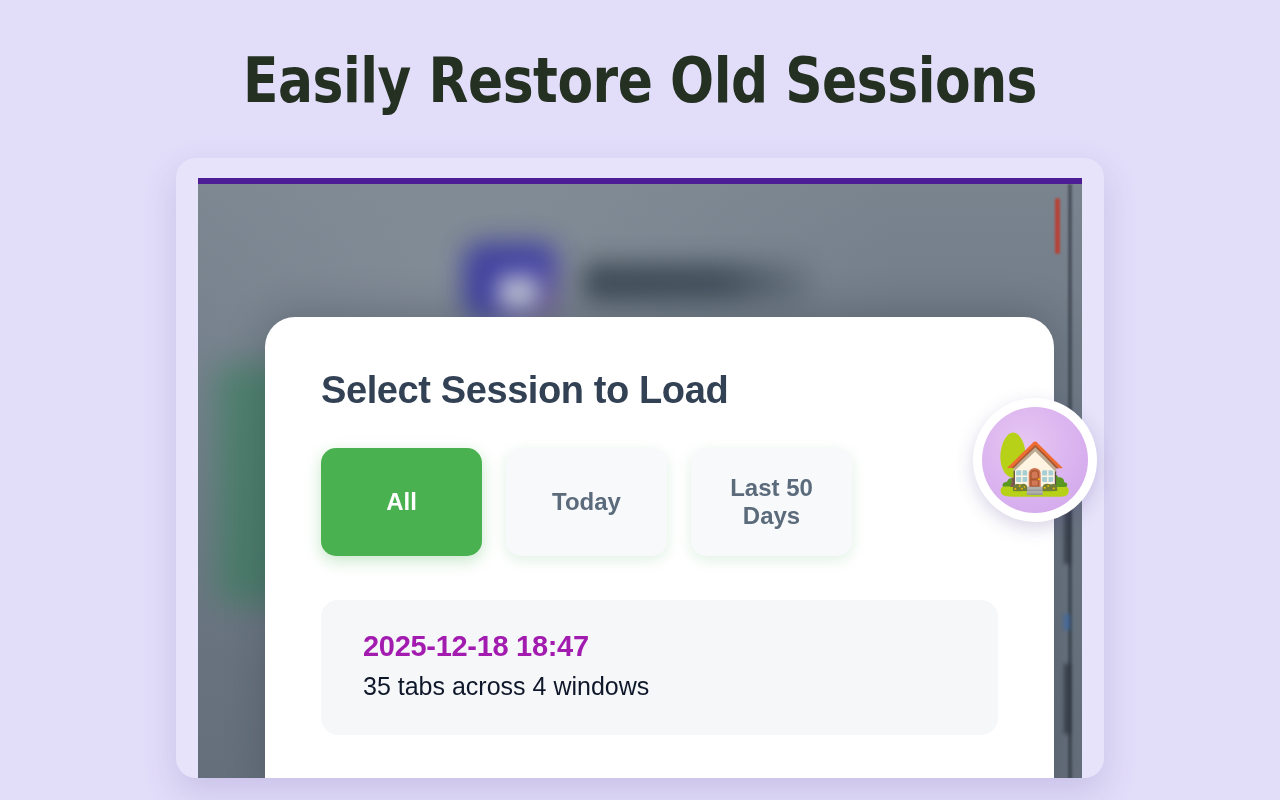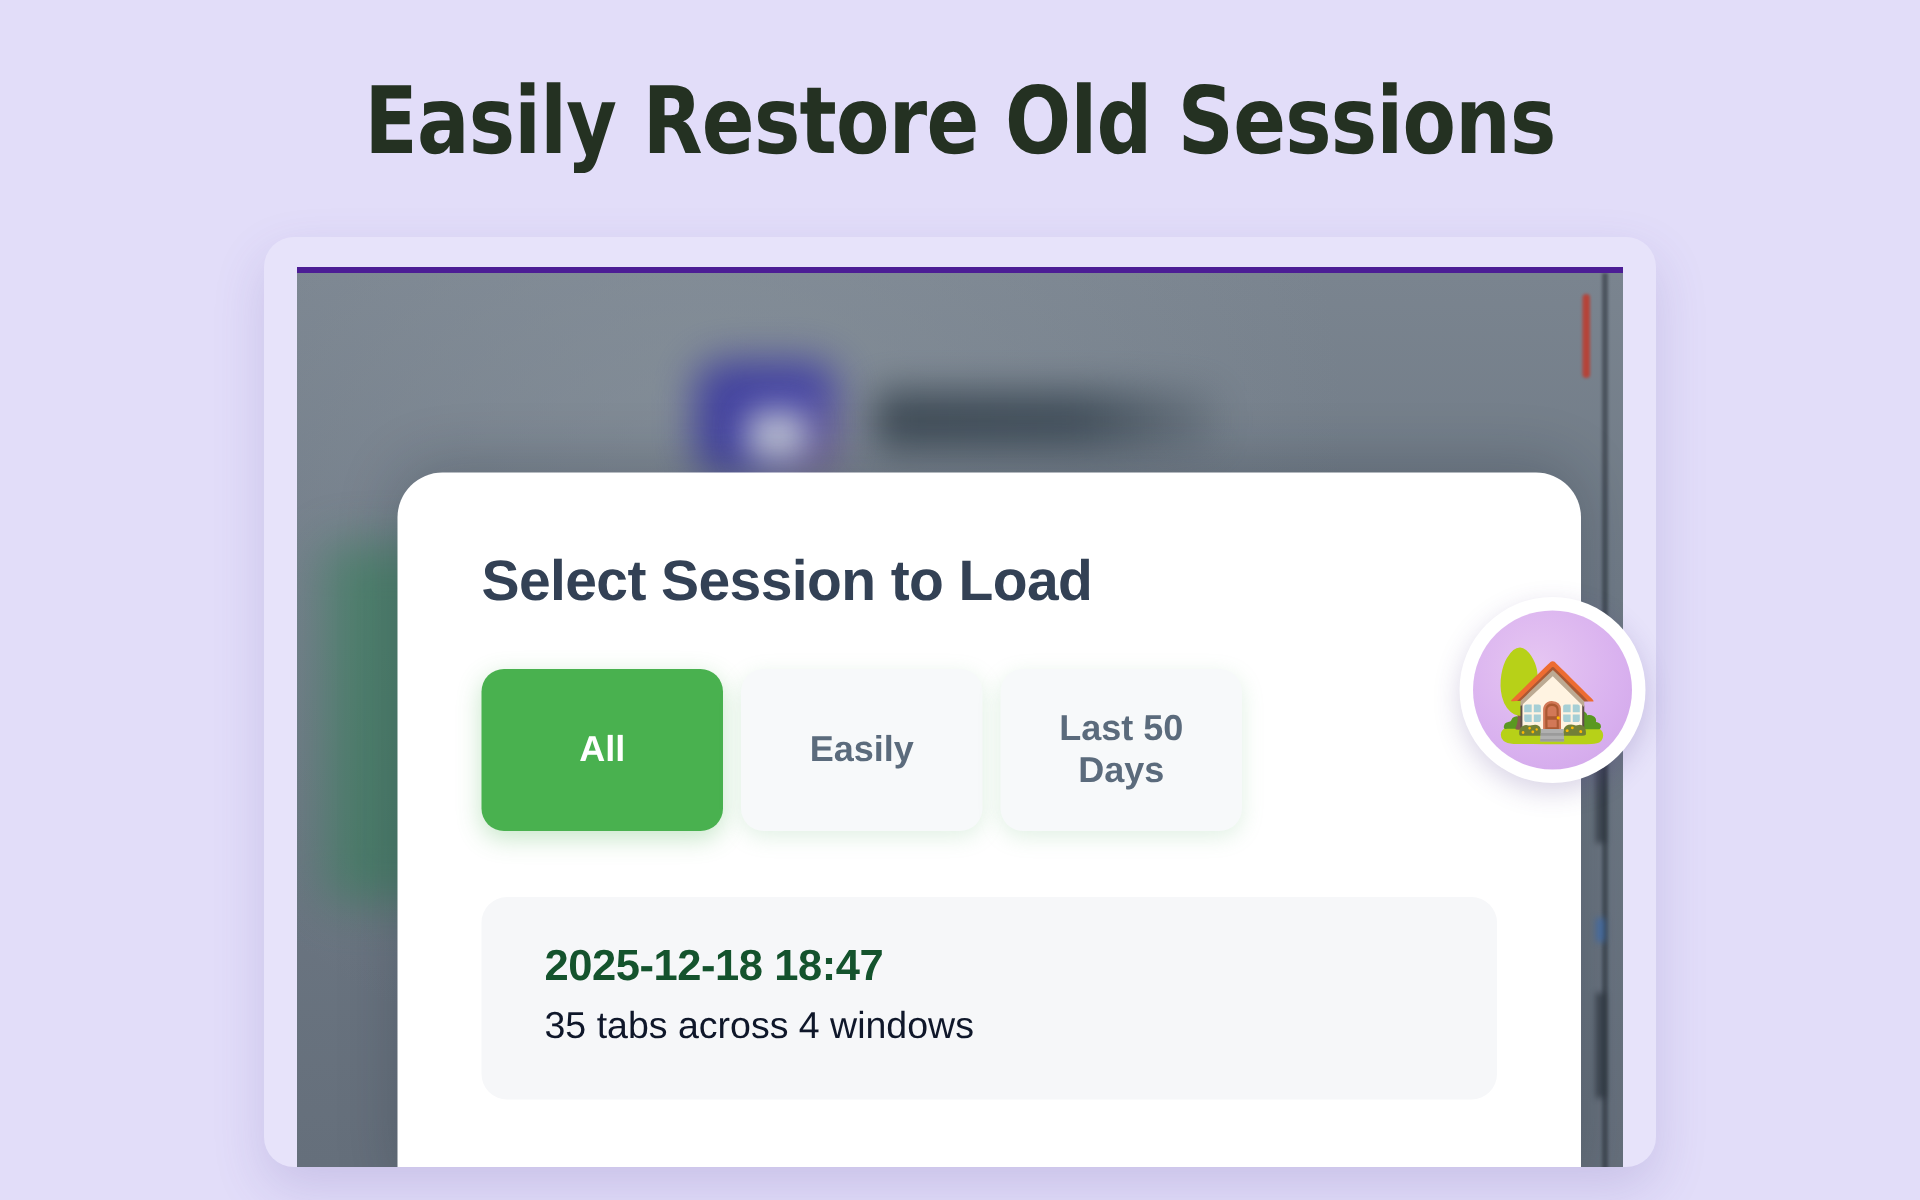--- a/index.html
+++ b/index.html
@@ -42,21 +42,21 @@
     box-shadow: 0 14px 34px rgba(90, 70, 160, 0.18);
     overflow: hidden;
   }
 
   .screen {
     position: relative;
     width: 884px;
     height: 600px;
     overflow: hidden;
     background: #717c88;
-    border-top: 4px solid #4c1d95;
+    border-top: 6px solid #4c1d95;
   }
 
   
   .blurred-bg {
     position: absolute;
     inset: 0;
     background:
       radial-gradient(circle at 30% 18%, rgba(140,150,160,0.55) 0%, rgba(0,0,0,0) 55%),
       linear-gradient(180deg, #7a848f 0%, #6f7a86 35%, #656f7b 100%);
     filter: blur(0.5px);
@@ -170,21 +170,21 @@
     font-size: 38px;
     font-weight: bold;
     color: #334155;
     letter-spacing: -0.4px;
     margin-bottom: 36px;
   }
 
   
   .filters {
     display: flex;
-    gap: 12px;
+    gap: 24px;
     margin-bottom: 44px;
   }
   .filter-btn {
     width: 161px;
     height: 108px;
     border-radius: 15px;
     display: flex;
     align-items: center;
     justify-content: center;
     text-align: center;
@@ -210,21 +210,21 @@
   
   .session-card {
     background: #f6f7f9;
     border-radius: 17px;
     padding: 30px 42px 34px 42px;
     width: 677px;
   }
   .session-time {
     font-size: 29px;
     font-weight: bold;
-    color: #14532d;
+    color: #a21caf;
     letter-spacing: -0.3px;
     margin-bottom: 9px;
   }
   .session-meta {
     font-size: 25px;
     color: #0f172a;
   }
 
   
   .avatar-badge {
@@ -277,21 +277,21 @@
     <div class="bg-mark-a"></div>
     <div class="bg-mark-b"></div>
     <div class="bg-mark-c"></div>
 
     <div class="modal">
 
       <div class="modal-title">Select Session to Load</div>
 
       <div class="filters">
         <button class="filter-btn active">All</button>
-        <button class="filter-btn inactive">Easily</button>
+        <button class="filter-btn inactive">Today</button>
         <button class="filter-btn inactive">Last 50 Days</button>
       </div>
 
       <div class="session-card">
         <div class="session-time">2025-12-18 18:47</div>
         <div class="session-meta">35 tabs across 4 windows</div>
       </div>
 
     </div>
   </div>

